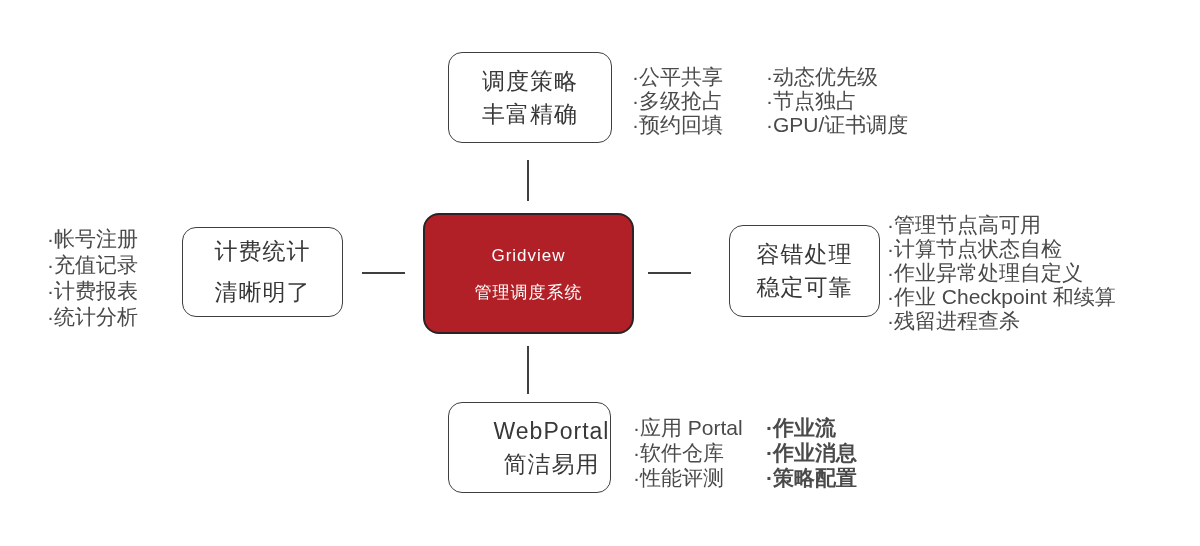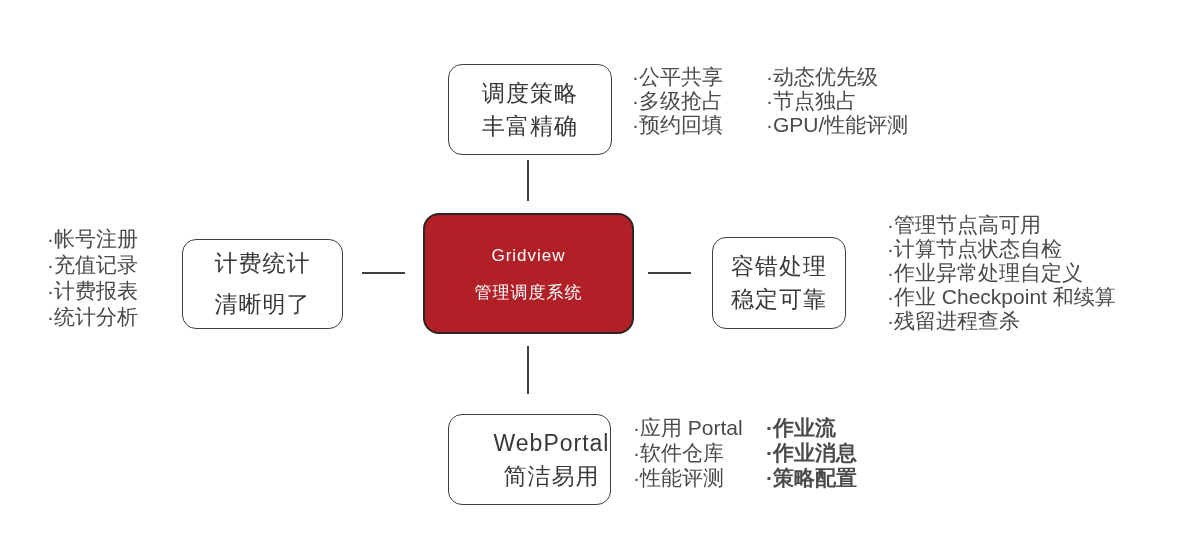--- a/index.html
+++ b/index.html
@@ -24,21 +24,20 @@
     display: flex;
     flex-direction: column;
     align-items: center;
     justify-content: center;
     color: #383838;
     font-size: 23px;
     line-height: 33px;
     font-weight: 500;
     text-align: center;
     letter-spacing: 1px;
-    margin-top: 12px;
   }
   .center-box {
     position: absolute;
     box-sizing: border-box;
     left: 423px; top: 213px;
     width: 211px; height: 121px;
     background: #b12026;
     border: 2px solid #2b2326;
     border-radius: 16px;
     display: flex;
@@ -47,21 +46,21 @@
     justify-content: center;
     color: #ffffff;
     font-size: 17px;
     line-height: 37px;
     font-weight: 500;
     text-align: center;
     letter-spacing: 1px;
   }
   .box-top    { left: 448px; top: 52px;  width: 164px; height: 91px; }
   .box-left   { left: 182px; top: 227px; width: 161px; height: 90px; gap: 8px; }
-  .box-right  { left: 712px; top: 225px; width: 134px; height: 92px; }
+  .box-right  { left: 729px; top: 225px; width: 151px; height: 92px; }
   .box-bottom { left: 448px; top: 402px; width: 163px; height: 91px; padding-left: 44px; }
 
   .connector {
     position: absolute;
     background: #3f3f3f;
   }
   .conn-top    { left: 527px; top: 160px; width: 2px;  height: 41px; }
   .conn-bottom { left: 527px; top: 346px; width: 2px;  height: 48px; }
   .conn-left   { left: 362px; top: 272px; width: 43px; height: 2px; }
   .conn-right  { left: 648px; top: 272px; width: 43px; height: 2px; }
@@ -100,21 +99,21 @@
     <span>丰富精确</span>
   </div>
   <div class="feature-list list-top-col1">
       <span class="list-item">·公平共享</span>
       <span class="list-item">·多级抢占</span>
       <span class="list-item">·预约回填</span>
     </div>
   <div class="feature-list list-top-col2">
       <span class="list-item">·动态优先级</span>
       <span class="list-item">·节点独占</span>
-      <span class="list-item">·GPU/性能评测</span>
+      <span class="list-item">·GPU/证书调度</span>
     </div>
 
   <div class="node-box box-left">
     <span>计费统计</span>
     <span>清晰明了</span>
   </div>
   <div class="feature-list list-left">
       <span class="list-item">·帐号注册</span>
       <span class="list-item">·充值记录</span>
       <span class="list-item">·计费报表</span>

